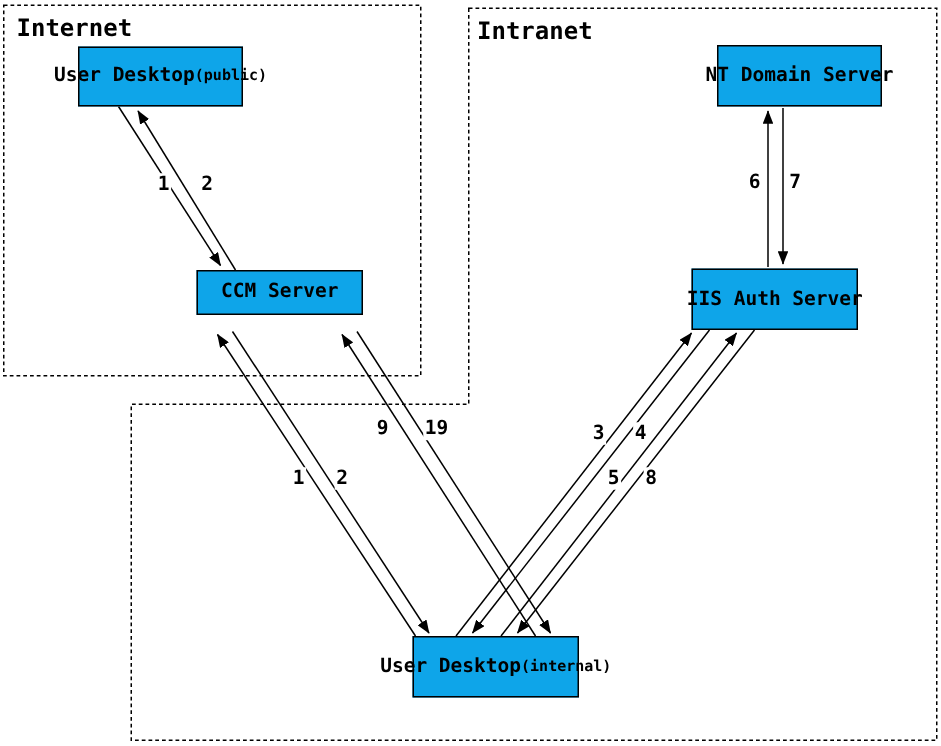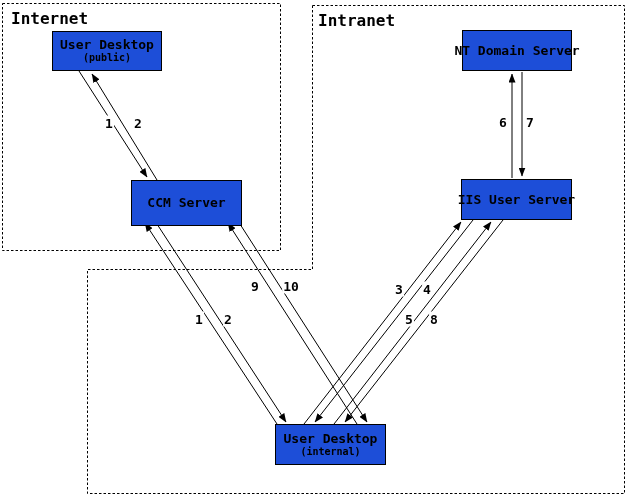--- a/index.html
+++ b/index.html
@@ -9,22 +9,22 @@
     background:#ffffff;
     font-family:"DejaVu Sans Mono","Liberation Mono",monospace;
     color:#000000;
     overflow:hidden;
   }
   .wires{position:absolute;left:0;top:0;width:627px;height:497px;}
   .node{
     position:absolute;
     box-sizing:border-box;
     border:1px solid #000000;
-    background:#1d4ed8;
-    display:flex;flex-direction:column;
+    background:#0ea5e9;
+    display:flex;
     align-items:center;justify-content:center;
     text-align:center;
     line-height:1.05;
     white-space:nowrap;
   }
   .node .title{font-size:13px;font-weight:bold;letter-spacing:0px;}
   .node .subtitle{font-size:10px;font-weight:bold;margin-top:1px;text-align:center;}
   .region-label{
     position:absolute;
     font-size:16px;font-weight:bold;
@@ -33,22 +33,22 @@
   .arrow-label{
     position:absolute;
     font-size:13px;font-weight:bold;
     transform:translate(-50%,-50%);
     background:#ffffff;
     padding:0 1px;
     white-space:nowrap;
   }
   
   #n-udp{left:52px;top:31px;width:110px;height:40px;}
-  #n-ccm{left:131px;top:180px;width:111px;height:46px;}
-  #n-nt {left:462px;top:30px;width:110px;height:41px;}
+  #n-ccm{left:131px;top:180px;width:111px;height:30px;}
+  #n-nt {left:478px;top:30px;width:110px;height:41px;}
   #n-iis{left:461px;top:179px;width:111px;height:41px;}
   #n-udi{left:275px;top:424px;width:111px;height:41px;}
   
   #rl-internet{left:11px;top:9px;}
   #rl-intranet{left:318px;top:11px;}
   
   #al-1p{left:109px;top:123px;}
   #al-2p{left:138px;top:123px;}
   #al-1i{left:199px;top:319px;}
   #al-2i{left:228px;top:319px;}
@@ -105,34 +105,34 @@
 
   <div class="node" id="n-ccm">
     <div class="title">CCM Server</div>
   </div>
 
   <div class="node" id="n-nt">
     <div class="title">NT Domain Server</div>
   </div>
 
   <div class="node" id="n-iis">
-    <div class="title">IIS User Server</div>
+    <div class="title">IIS Auth Server</div>
   </div>
 
   <div class="node" id="n-udi">
     <div class="title">User Desktop</div>
     <div class="subtitle">(internal)</div>
   </div>
 
   <div class="arrow-label" id="al-1p">1</div>
   <div class="arrow-label" id="al-2p">2</div>
   <div class="arrow-label" id="al-1i">1</div>
   <div class="arrow-label" id="al-2i">2</div>
   <div class="arrow-label" id="al-3">3</div>
   <div class="arrow-label" id="al-4">4</div>
   <div class="arrow-label" id="al-5">5</div>
   <div class="arrow-label" id="al-6">6</div>
   <div class="arrow-label" id="al-7">7</div>
   <div class="arrow-label" id="al-8">8</div>
   <div class="arrow-label" id="al-9">9</div>
-  <div class="arrow-label" id="al-10">10</div>
+  <div class="arrow-label" id="al-10">19</div>
 
 </div>
 
 </body></html>

